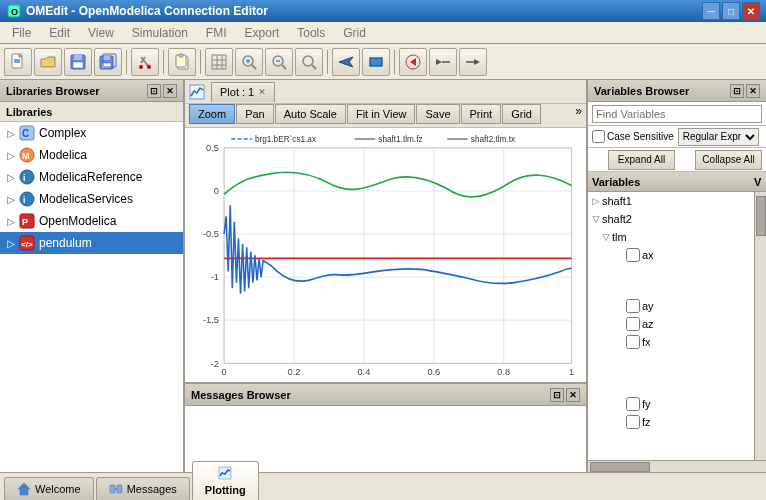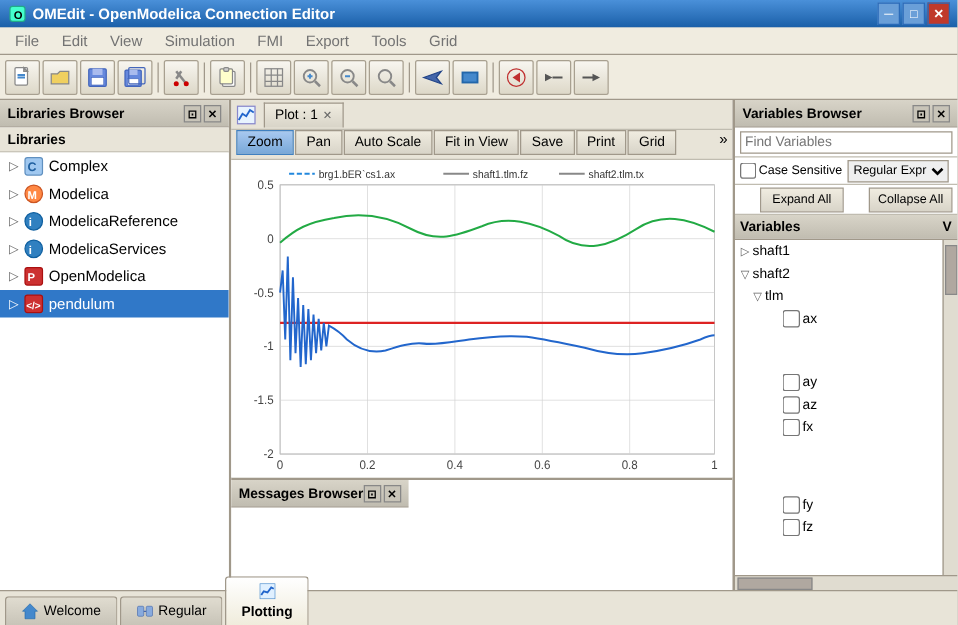--- a/index.html
+++ b/index.html
@@ -212,21 +212,21 @@
       position: relative;
       overflow: hidden;
     }
 
     
     .messages-panel {
       height: 90px;
       background: white;
       border-top: 2px solid #a0988a;
       display: flex;
-      flex-direction: row;
+      flex-direction: column;
       flex-shrink: 0;
     }
 
     
     .variables-panel {
       width: 180px;
       background: #ffffff;
       border-left: 2px solid #a0988a;
       display: flex;
       flex-direction: column;
@@ -742,21 +742,21 @@
         <polygon points="7,1 1,7 3,7 3,13 11,13 11,7 13,7" fill="#4488cc" stroke="#2266aa" stroke-width="0.5"></polygon>
       </svg>
     <span>Welcome</span>
   </div>
   <div class="bottom-tab">
     <svg width="14" height="14" viewBox="0 0 14 14">
         <rect x="1" y="3" width="5" height="8" rx="1" fill="#88aadd" stroke="#4466aa" stroke-width="0.5"></rect>
         <rect x="8" y="3" width="5" height="8" rx="1" fill="#88aadd" stroke="#4466aa" stroke-width="0.5"></rect>
         <line x1="6" y1="7" x2="8" y2="7" stroke="#4466aa" stroke-width="1"></line>
       </svg>
-    <span>Regular</span>
+    <span>Messages</span>
   </div>
   <div class="bottom-tab active">
     <svg width="14" height="14" viewBox="0 0 14 14">
         <rect x="1" y="1" width="12" height="12" fill="#e0f0ff" stroke="#4488cc" stroke-width="0.5"></rect>
         <polyline points="2,10 4,7 7,8 10,4 12,5" fill="none" stroke="#2266cc" stroke-width="1.5"></polyline>
       </svg>
     <span>Plotting</span>
   </div>
 </div>
 

